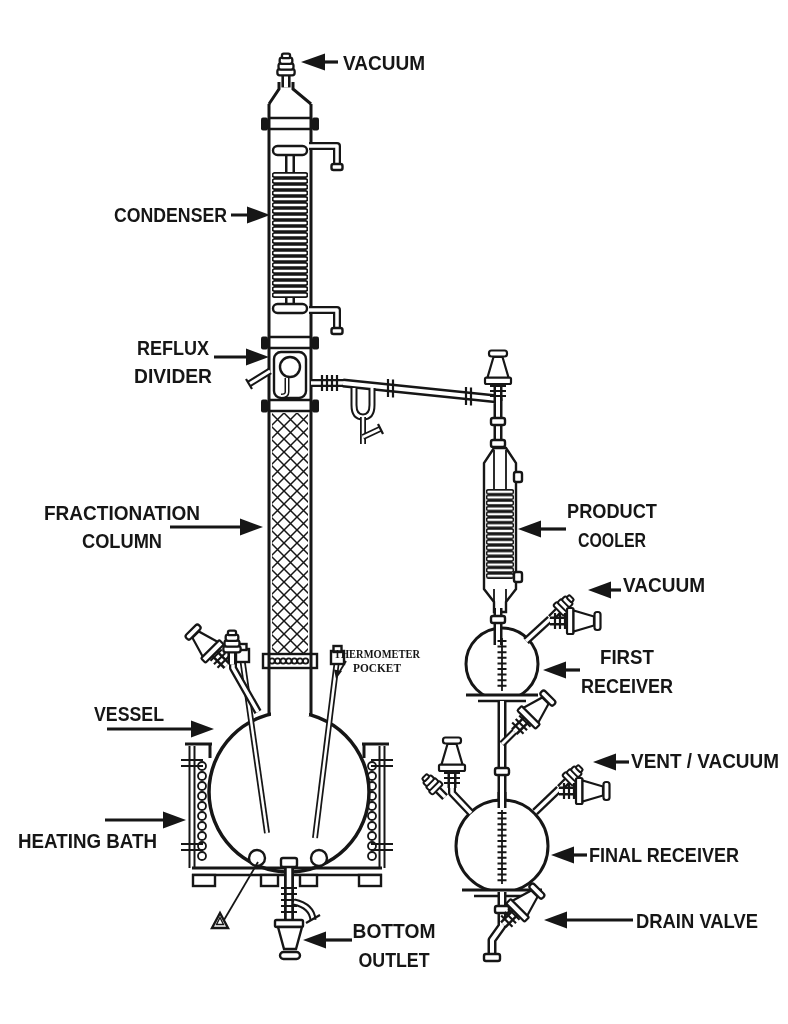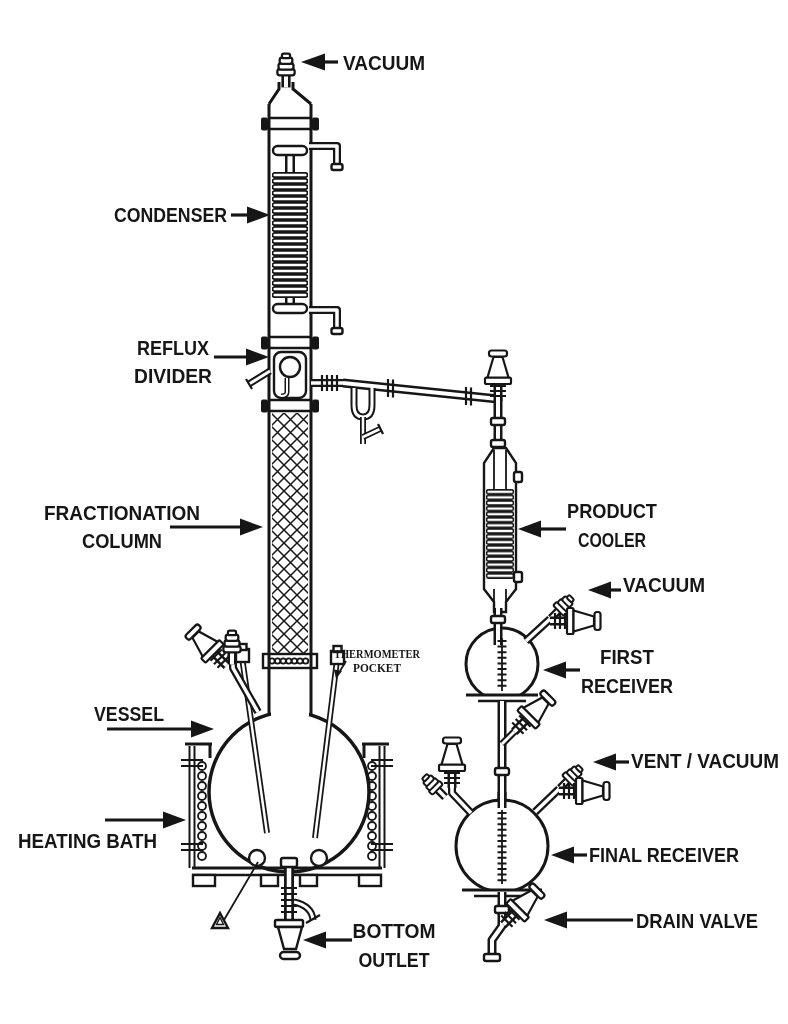--- a/index.html
+++ b/index.html
@@ -1,16 +1,16 @@
 <!DOCTYPE html>
 <html><head>
 <meta charset="utf-8">
 <style>
   html,body{margin:0;padding:0;background:#fff;}
-  .stage{position:relative;width:788px;height:1024px;background:#fff;overflow:hidden;}
+  .stage{position:relative;width:788px;height:1024px;background:#fff;overflow:hidden;border-radius:15px;}
   svg{display:block;}
   .lbl{font-family:"Liberation Sans",sans-serif;font-weight:bold;font-size:21px;fill:#161616;}
   .lbl-serif{font-family:"Liberation Serif",serif;font-weight:bold;font-size:13.5px;fill:#161616;}
   .wall{stroke:#161616;stroke-width:3;fill:none;}
   .thin{stroke:#161616;stroke-width:2.4;fill:none;}
   .hair{stroke:#161616;stroke-width:1.8;fill:none;}
   .rib{stroke:#161616;stroke-width:2.2;fill:none;}
   .wh{fill:#fff;stroke:#161616;stroke-width:2.4;}
   .blk{fill:#161616;stroke:none;}
   .arrowline{stroke:#161616;stroke-width:3.2;fill:none;}

